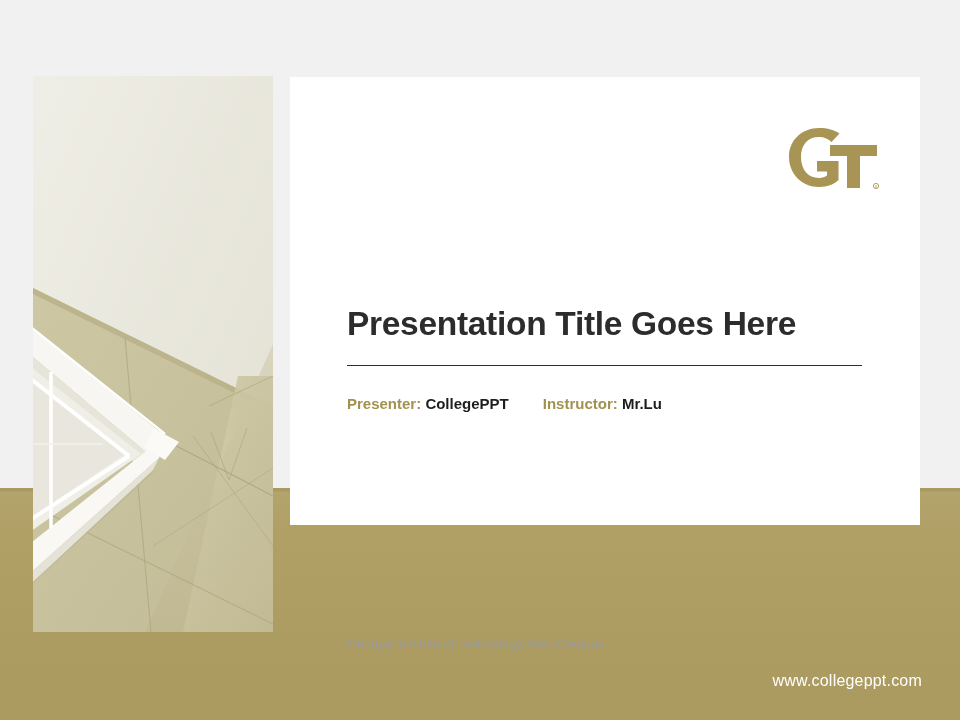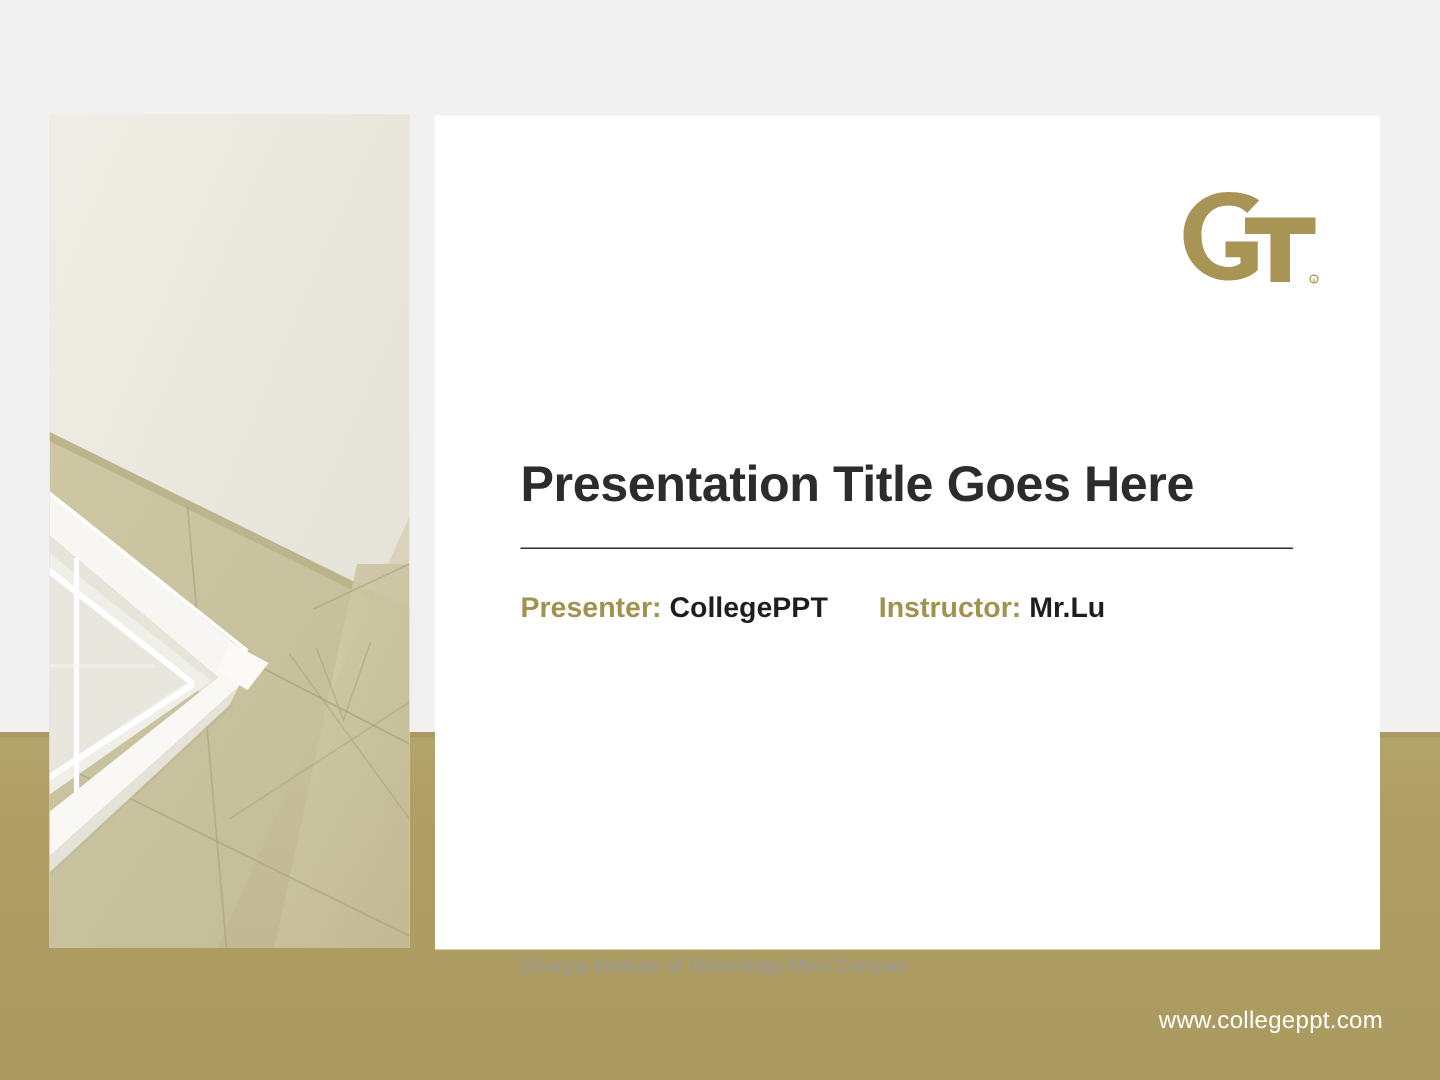--- a/index.html
+++ b/index.html
@@ -51,21 +51,21 @@
     letter-spacing: 0.2px;
     white-space: nowrap;
   }
 
   
   .card {
     position: absolute;
     left: 290px;
     top: 77px;
     width: 630px;
-    height: 556px;
+    height: 448px;
     background: #ffffff;
     box-shadow: 0 0 0 0 rgba(0,0,0,0);
   }
 
   
   .logo {
     position: absolute;
     left: 492px;
     top: 48px;
     width: 104px;
@@ -92,21 +92,21 @@
     width: 515px;
     height: 0;
     border-top: 1.6px solid #2d2d2d;
   }
 
   
   .byline {
     position: absolute;
     left: 57px;
     top: 318px;
-    font-size: 19px;
+    font-size: 15px;
     font-weight: bold;
     white-space: nowrap;
     color: #1e1e1e;
   }
   .byline .lbl {
     color: #a2914f;
   }
   .byline .val {
     color: #1e1e1e;
   }

